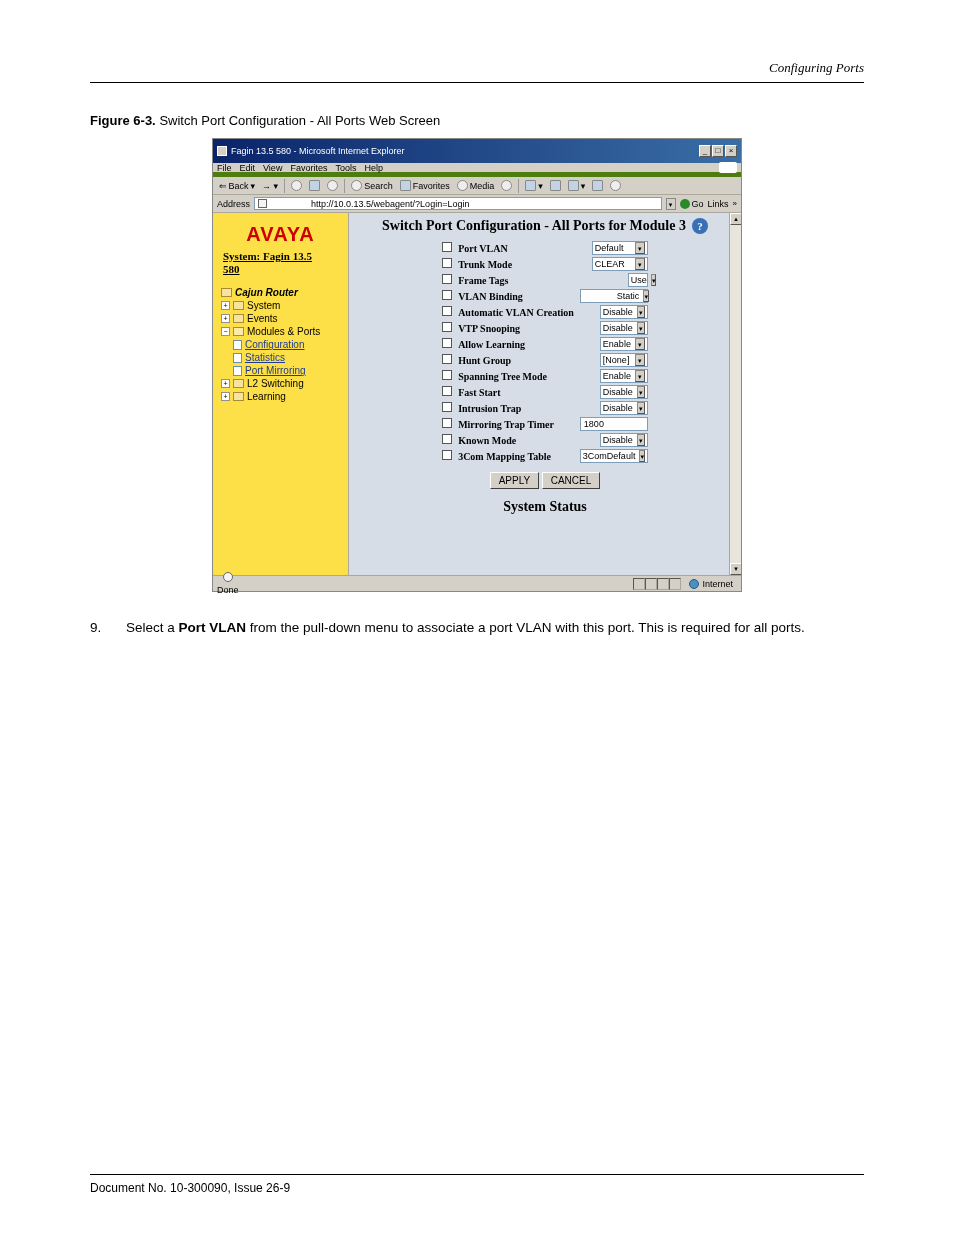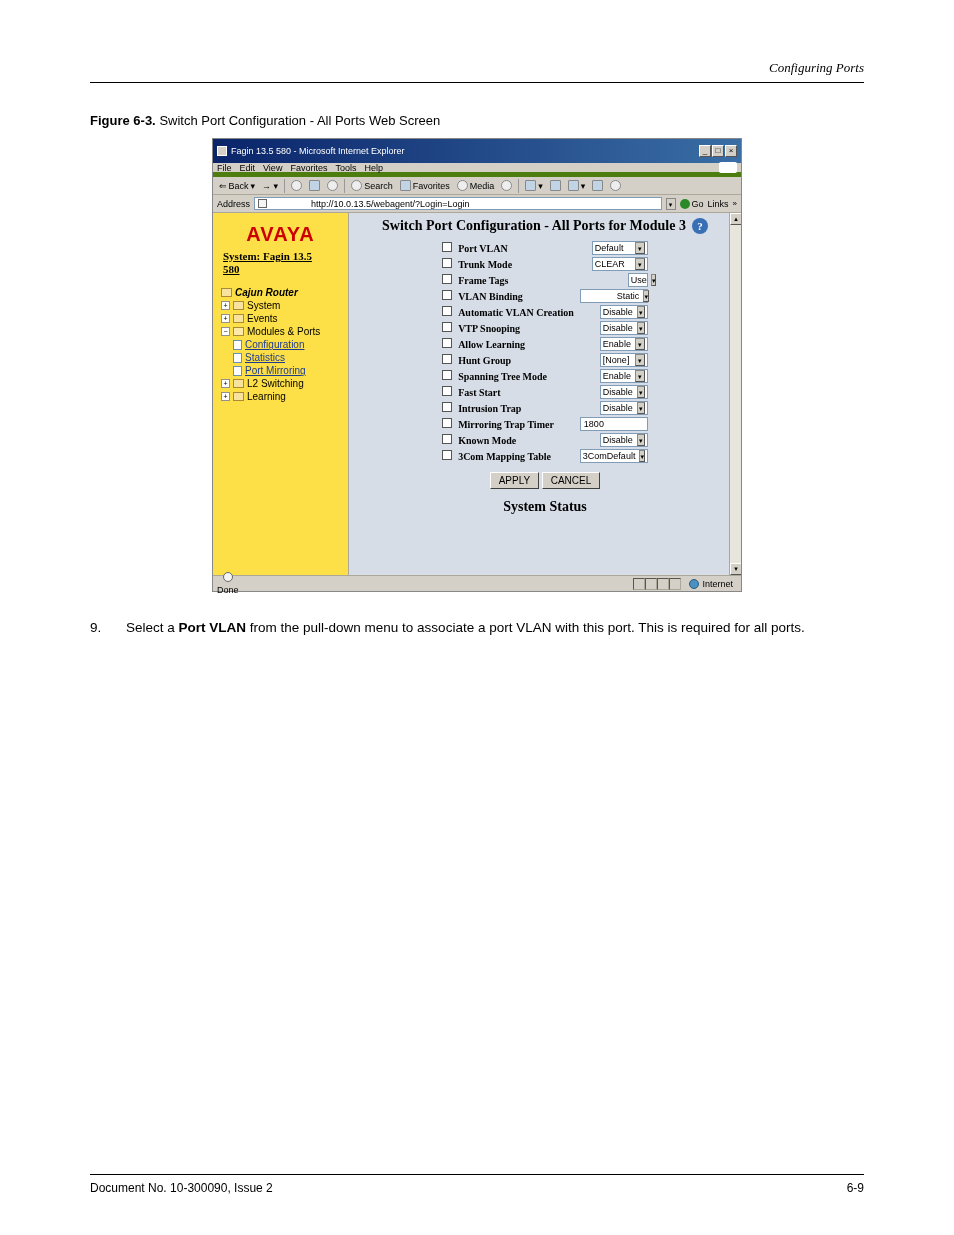--- a/index.html
+++ b/index.html
@@ -167,21 +167,21 @@
   .status-net { display:flex; align-items:center; gap:3px; padding:0 4px; }
   .globe { width:10px;height:10px;border-radius:50%;background:#4a90c0;border:1px solid #2a5a80; }
   .instruction {
     font-family: Arial, Helvetica, sans-serif; font-size: 13.5px;
     margin-top: 26px; display:flex; line-height:1.5;
   }
   .instruction .step-num { width:36px; }
   .footer-area {
     position:absolute; bottom:40px; left:90px; right:90px;
     border-top:1px solid #000; padding-top:6px;
-    display:flex; justify-content:space-between;
+    display:flex; justify-content:flex-start;
     font-family: Arial, Helvetica, sans-serif; font-size:12px;
   }
 </style>
 </head>
 <body>
 
 <div class="page-wrap">
   <div class="header-section">Configuring Ports</div>
 
   <div class="figure-label">

